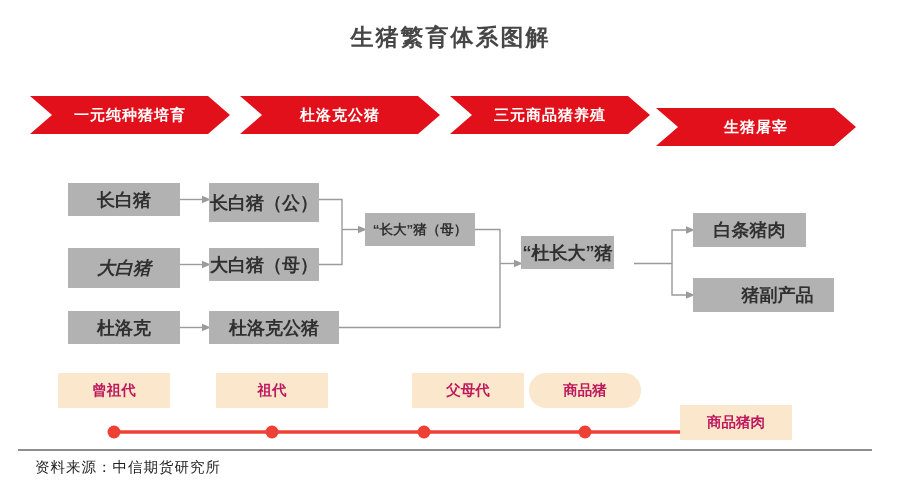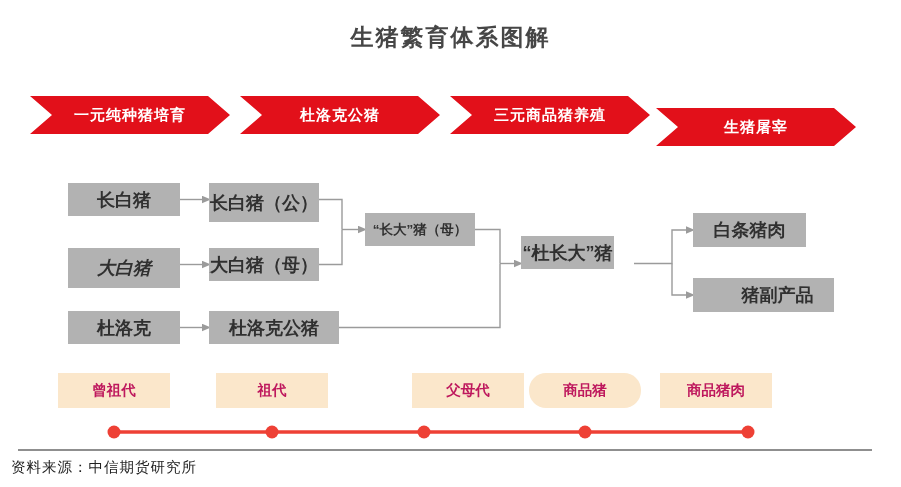--- a/index.html
+++ b/index.html
@@ -26,21 +26,21 @@
   }
   .node.small{font-size:13.5px;}
   .gen{
     position:absolute;top:373px;width:112px;height:35px;background:#fbe7cb;
     display:flex;align-items:center;justify-content:center;
     font-size:14.5px;font-weight:bold;color:#be185d;white-space:nowrap;
   }
   .overlay{position:absolute;left:0;top:0;width:901px;height:487px;pointer-events:none;}
   .divider{position:absolute;left:18px;top:449px;width:854px;height:2px;background:#8f8f8f;}
   .source{
-    position:absolute;left:11px;top:458px;font-size:14.5px;color:#1f1f1f;
+    position:absolute;left:35px;top:458px;font-size:14.5px;color:#1f1f1f;
     letter-spacing:1px;white-space:nowrap;
   }
 </style>
 </head>
 <body>
 
 <div class="canvas">
 
   <div class="title">生猪繁育体系图解</div>
 
@@ -97,18 +97,18 @@
   <div class="node small" style="left:365px;top:213px;width:110px;height:33px;">“长大”猪（母）</div>
   <div class="node" style="left:521px;top:236px;width:93px;height:33px;">“杜长大”猪</div>
 
   <div class="node" style="left:693px;top:213px;width:113px;height:34px;">白条猪肉</div>
   <div class="node" style="left:693px;top:278px;width:113px;height:34px;padding-left:28px;">猪副产品</div>
 
   <div class="gen" style="left:58px;">曾祖代</div>
   <div class="gen" style="left:216px;">祖代</div>
   <div class="gen" style="left:368px;margin-left:44px;">父母代</div>
   <div class="gen" style="left:529px;border-radius:17px;">商品猪</div>
-  <div class="gen" style="left:660px;">商品猪肉</div>
+  <div class="gen" style="left:680px;margin-top:32px;">商品猪肉</div>
 
   <div class="divider"></div>
   <div class="source">资料来源：中信期货研究所</div>
 
 </div>
 
 </body></html>

